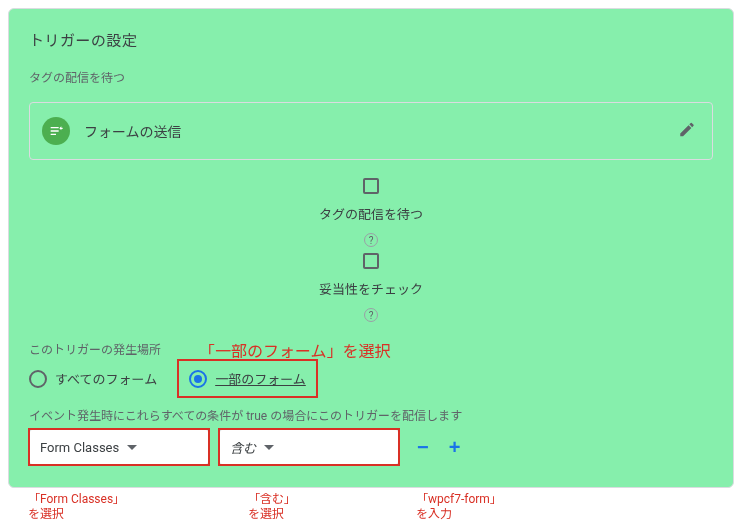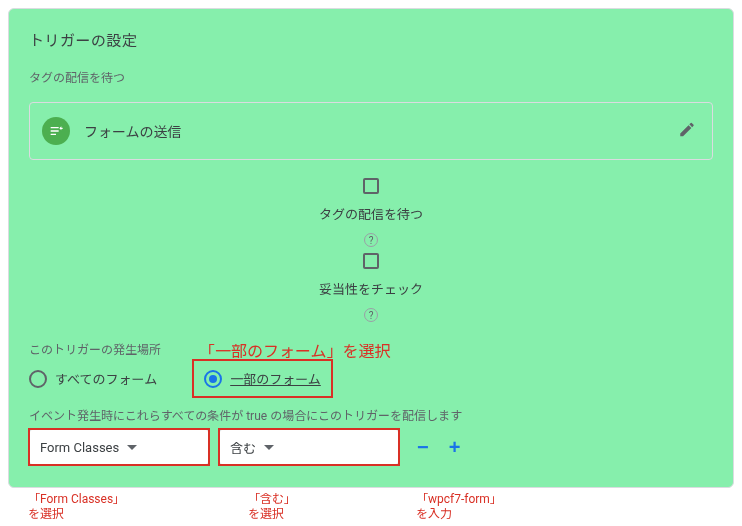--- a/index.html
+++ b/index.html
@@ -61,21 +61,21 @@
   .chk {
     width: 16px; height: 16px; border: 2px solid #5f6368;
     border-radius: 2px; cursor: pointer; flex-shrink: 0;
   }
   .help {
     width: 14px; height: 14px; border: 1px solid #9aa0a6; border-radius: 50%;
     display: inline-flex; align-items: center; justify-content: center;
     font-size: 10px; color: #5f6368; cursor: pointer;
   }
   .fires-row { position: relative; margin-top: 6px; }
-  .radio-row { display: flex; align-items: center; gap: 39px; margin: 6px 0 14px 0; }
+  .radio-row { display: flex; align-items: center; gap: 24px; margin: 6px 0 14px 0; }
   .radio-item { display: flex; align-items: center; gap: 8px; font-size: 13px; position: relative; }
   .radio {
     width: 18px; height: 18px; border: 2px solid #5f6368; border-radius: 50%;
     display: inline-flex; align-items: center; justify-content: center; cursor: pointer;
     flex-shrink: 0;
   }
   .radio.sel { border-color: #1a73e8; }
   .radio.sel::after {
     content: ""; width: 8px; height: 8px; border-radius: 50%; background: #1a73e8;
   }
@@ -163,21 +163,21 @@
 
   <div class="cond-desc">イベント発生時にこれらすべての条件が true の場合にこのトリガーを配信します</div>
 
   <div style="position:relative;">
     <div class="cond-row">
       <div class="select-box var-sel" style="position:relative;">
         <span class="anno-box" style="left:-2px; top:-2px; right:-2px; bottom:-2px;"></span>
         <span>Form Classes</span>
         <span class="caret"></span>
       </div>
-      <div class="select-box op-sel" style="position:relative;">
+      <div class="select-box op-sel" style="position:relative;font-style:italic;">
         <span class="anno-box" style="left:-2px; top:-2px; right:-2px; bottom:-2px;"></span>
         <span>含む</span>
         <span class="caret"></span>
       </div>
       <div class="pm">
         <button class="minus">−</button>
         <button class="plus">+</button>
       </div>
     </div>
   </div>

